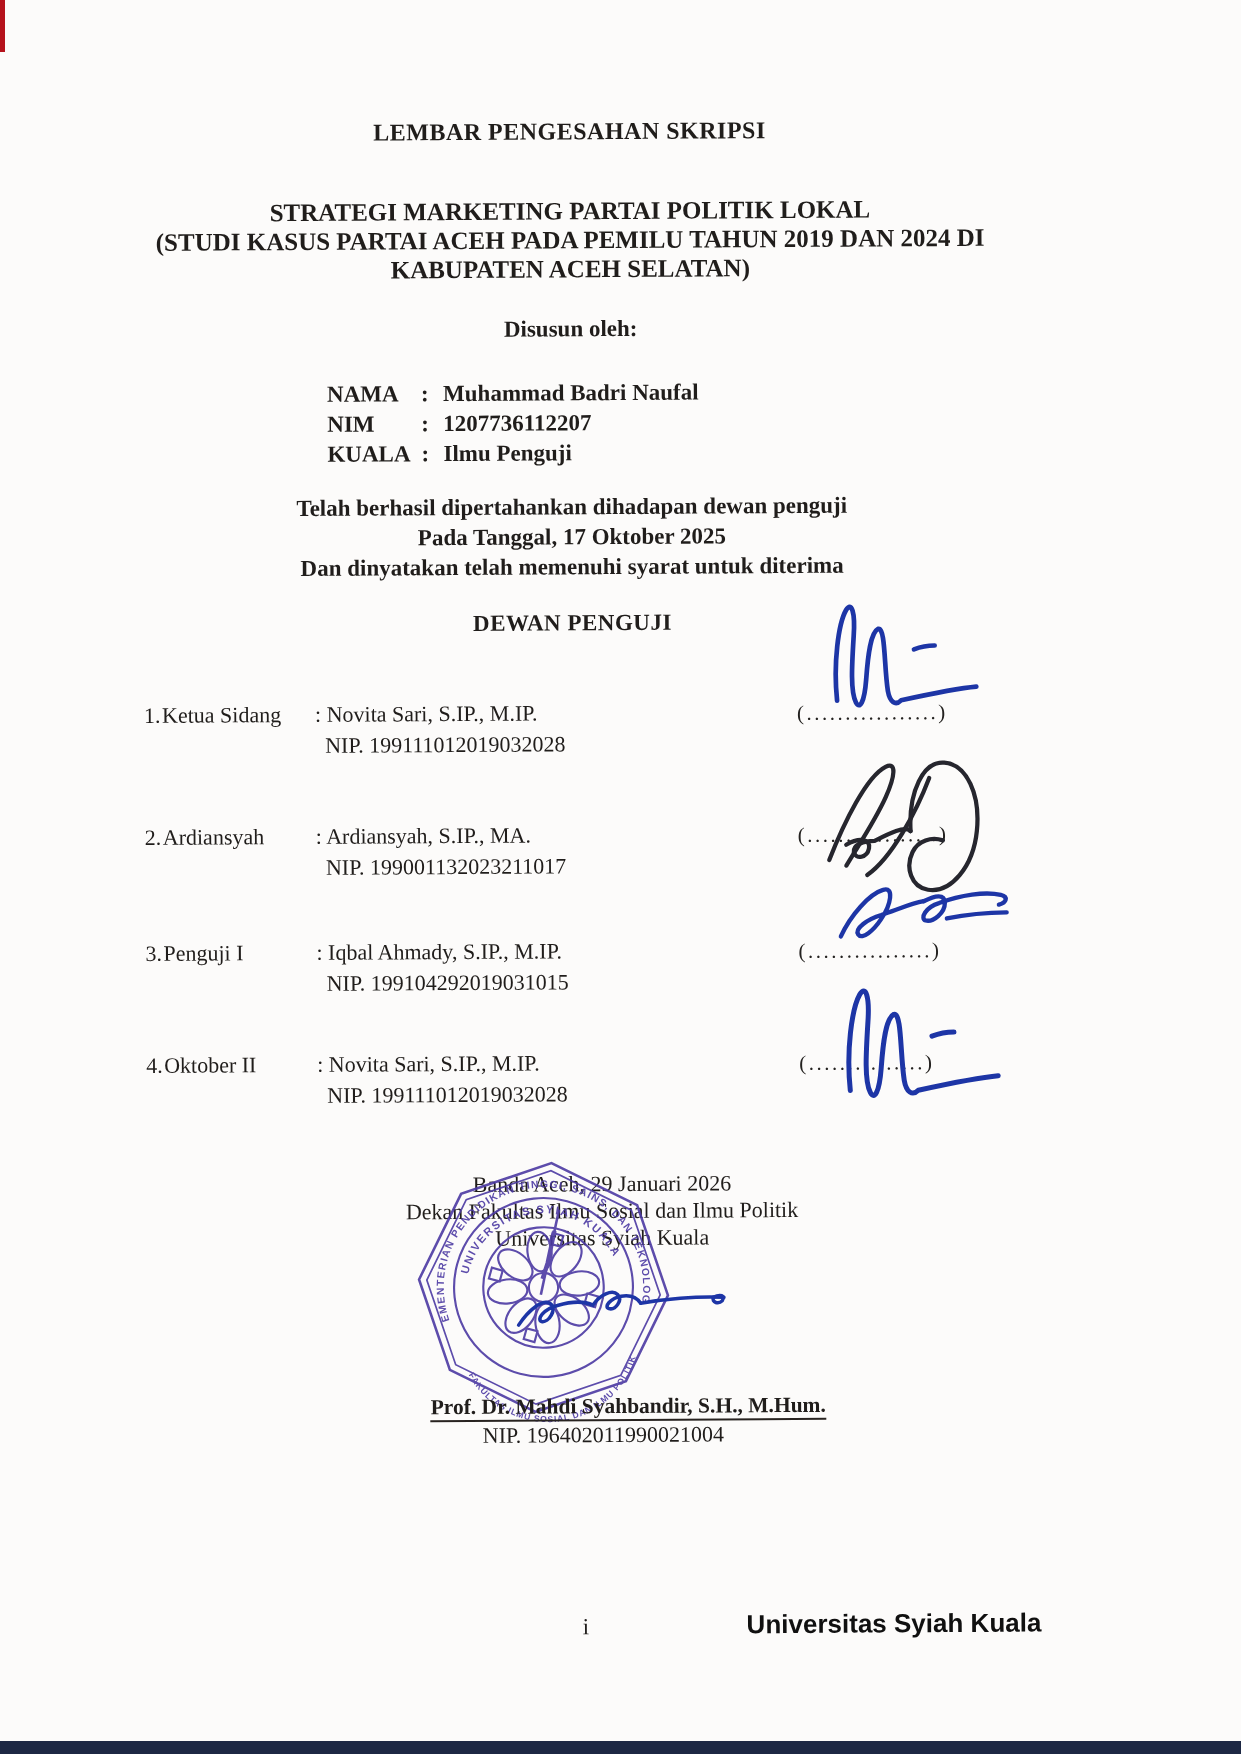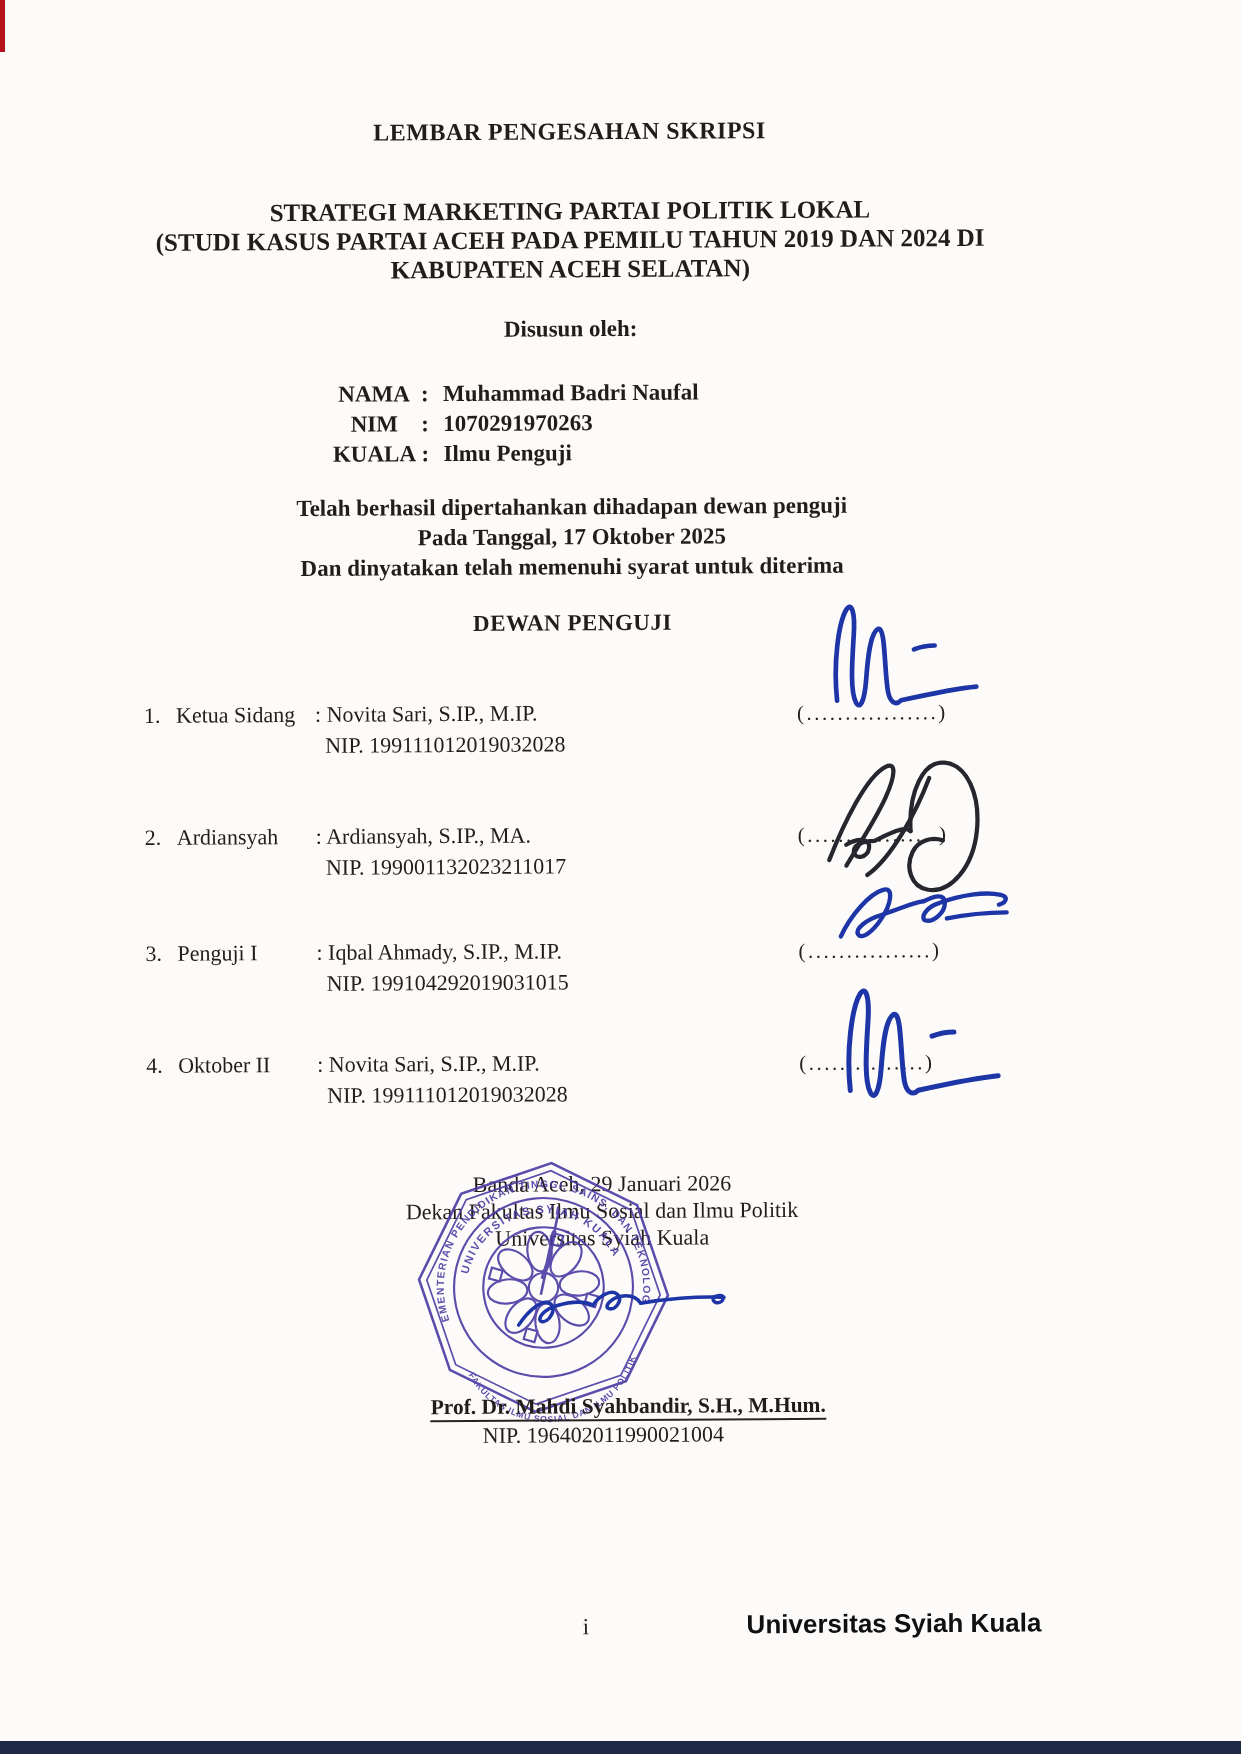--- a/index.html
+++ b/index.html
@@ -12,27 +12,27 @@
   .content{position:absolute;inset:0;transform:rotate(-0.35deg);}
   .abs{position:absolute;}
   .ctr{left:0;width:1148px;text-align:center;}
   .bold{font-weight:bold;}
   .heading{top:118px;font-size:24px;letter-spacing:.5px;}
   .title-line{font-size:25px;line-height:29px;}
   .title-block{top:196px;}
   .byline{top:316px;font-size:23px;}
   .student{top:378px;left:330px;font-size:23px;font-weight:bold;}
   .student .row{display:flex;line-height:30px;}
-  .student .lab{width:94px;text-align:center;}
+  .student .lab{width:94px;}
   .student .col{width:22px;}
   .statement{top:492px;font-size:23px;font-weight:bold;line-height:30px;}
   .board-heading{top:610px;font-size:23px;letter-spacing:.5px;}
   .brow{font-size:22px;}
   .brow .no{position:absolute;left:145px;top:0;}
-  .brow .role{position:absolute;left:177px;top:0;font-family:Liberation Serif, serif;}
+  .brow .role{position:absolute;left:163px;top:0;font-family:Liberation Serif, serif;}
   .brow .cname{position:absolute;left:316px;top:0;white-space:nowrap;}
   .brow .nip{position:absolute;left:326px;top:31px;white-space:nowrap;}
   .dots{font-size:21px;letter-spacing:2.5px;color:#242220;white-space:nowrap;}
   .closing{top:1170px;left:200px;width:800px;text-align:center;font-size:22px;line-height:27px;}
   .dean-name{top:1394px;left:225px;width:800px;text-align:center;font-size:21.5px;}
   .dean-name span{border-bottom:2.2px solid #282320;padding-bottom:1px;}
   .dean-nip{top:1422px;left:200px;width:800px;text-align:center;font-size:22px;}
   .pgnum{left:578px;top:1614px;font-size:23px;}
   .brand{left:742px;top:1610px;font-size:26px;font-weight:bold;
          font-family:"Liberation Sans","DejaVu Sans",sans-serif;color:#101010;}
@@ -62,21 +62,21 @@
 
     <div class="abs student">
       <div class="row">
         <span class="lab">NAMA</span>
         <span class="col">:</span>
         <span>Muhammad Badri Naufal</span>
       </div>
       <div class="row">
         <span class="lab">NIM</span>
         <span class="col">:</span>
-        <span>1070291970263</span>
+        <span>1207736112207</span>
       </div>
       <div class="row">
         <span class="lab">KUALA</span>
         <span class="col">:</span>
         <span>Ilmu Penguji</span>
       </div>
     </div>
 
     <div class="abs ctr statement">
       <div>Telah berhasil dipertahankan dihadapan dewan penguji</div>

